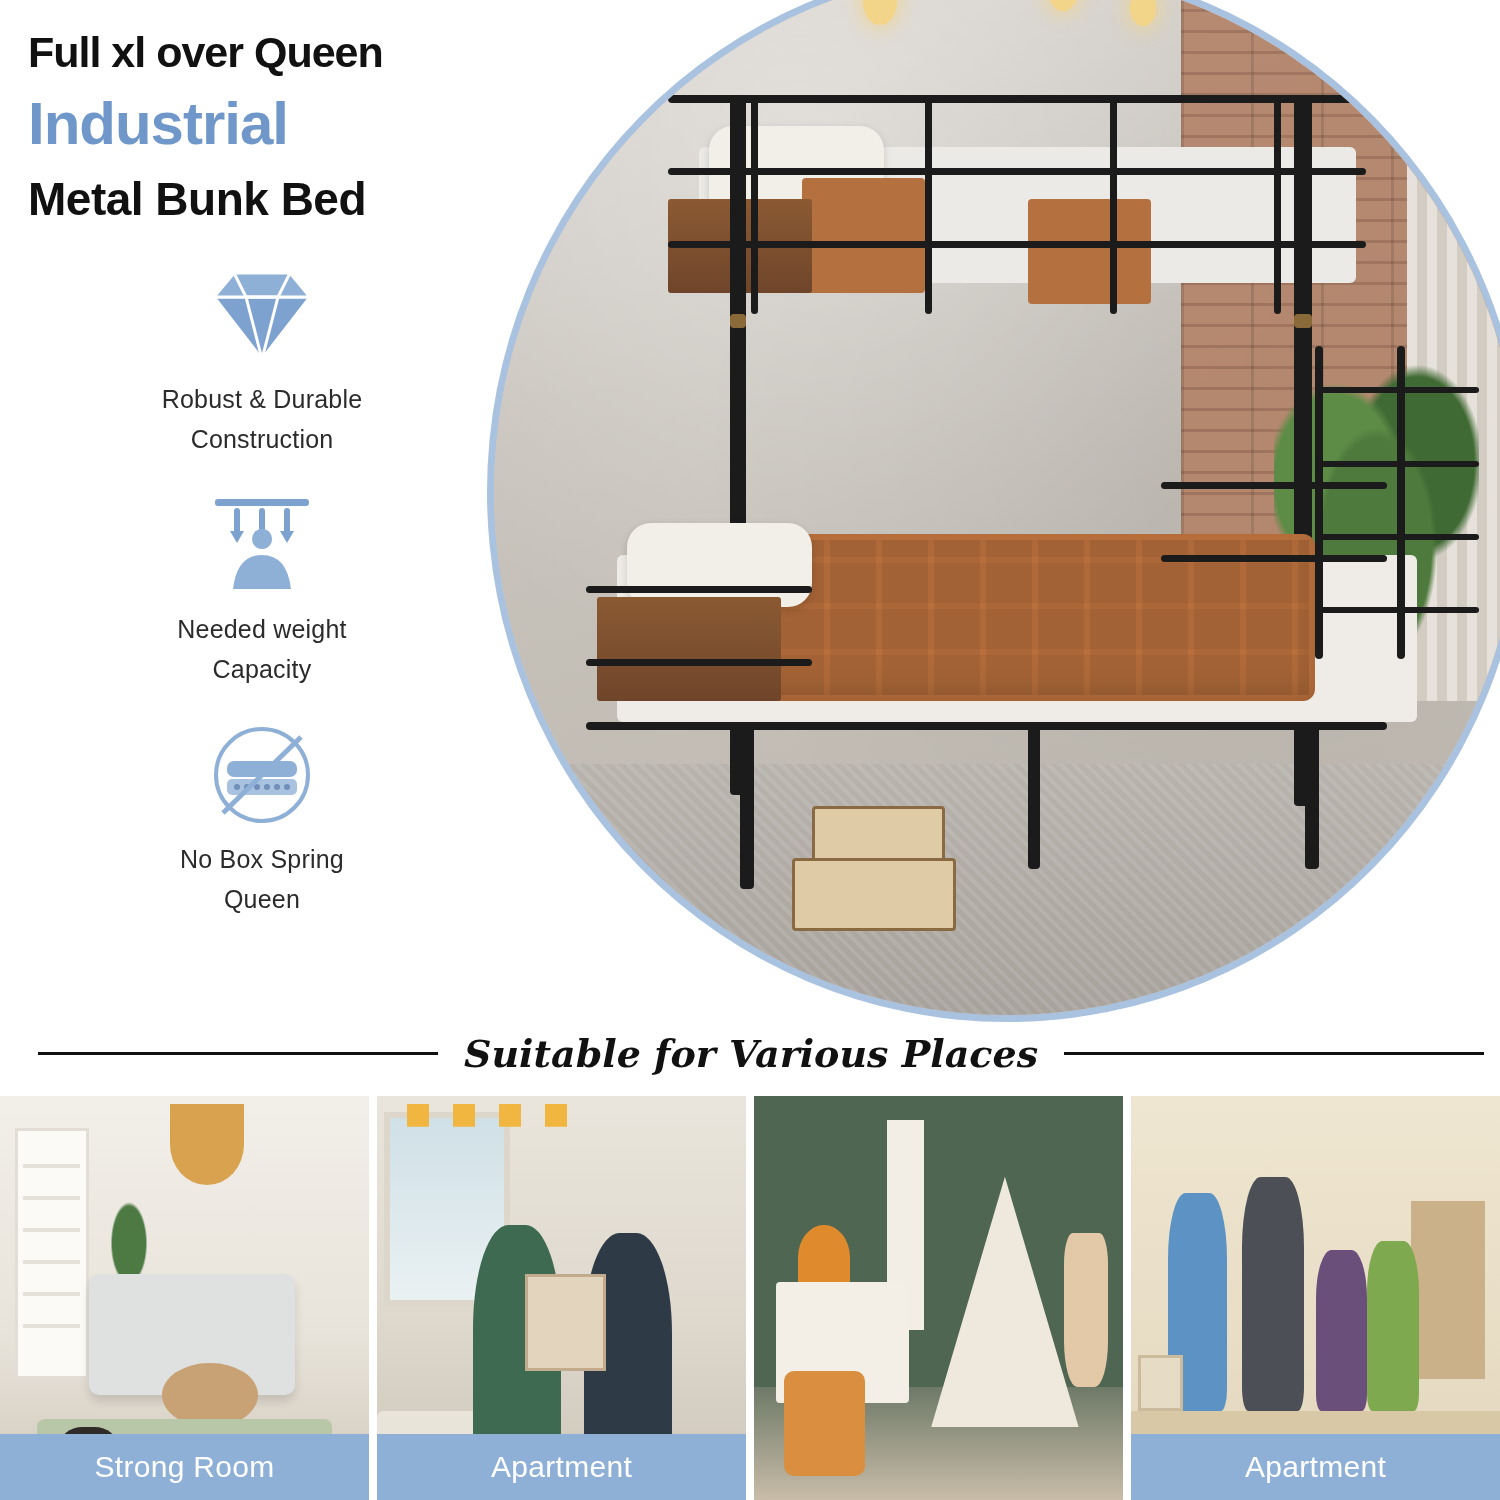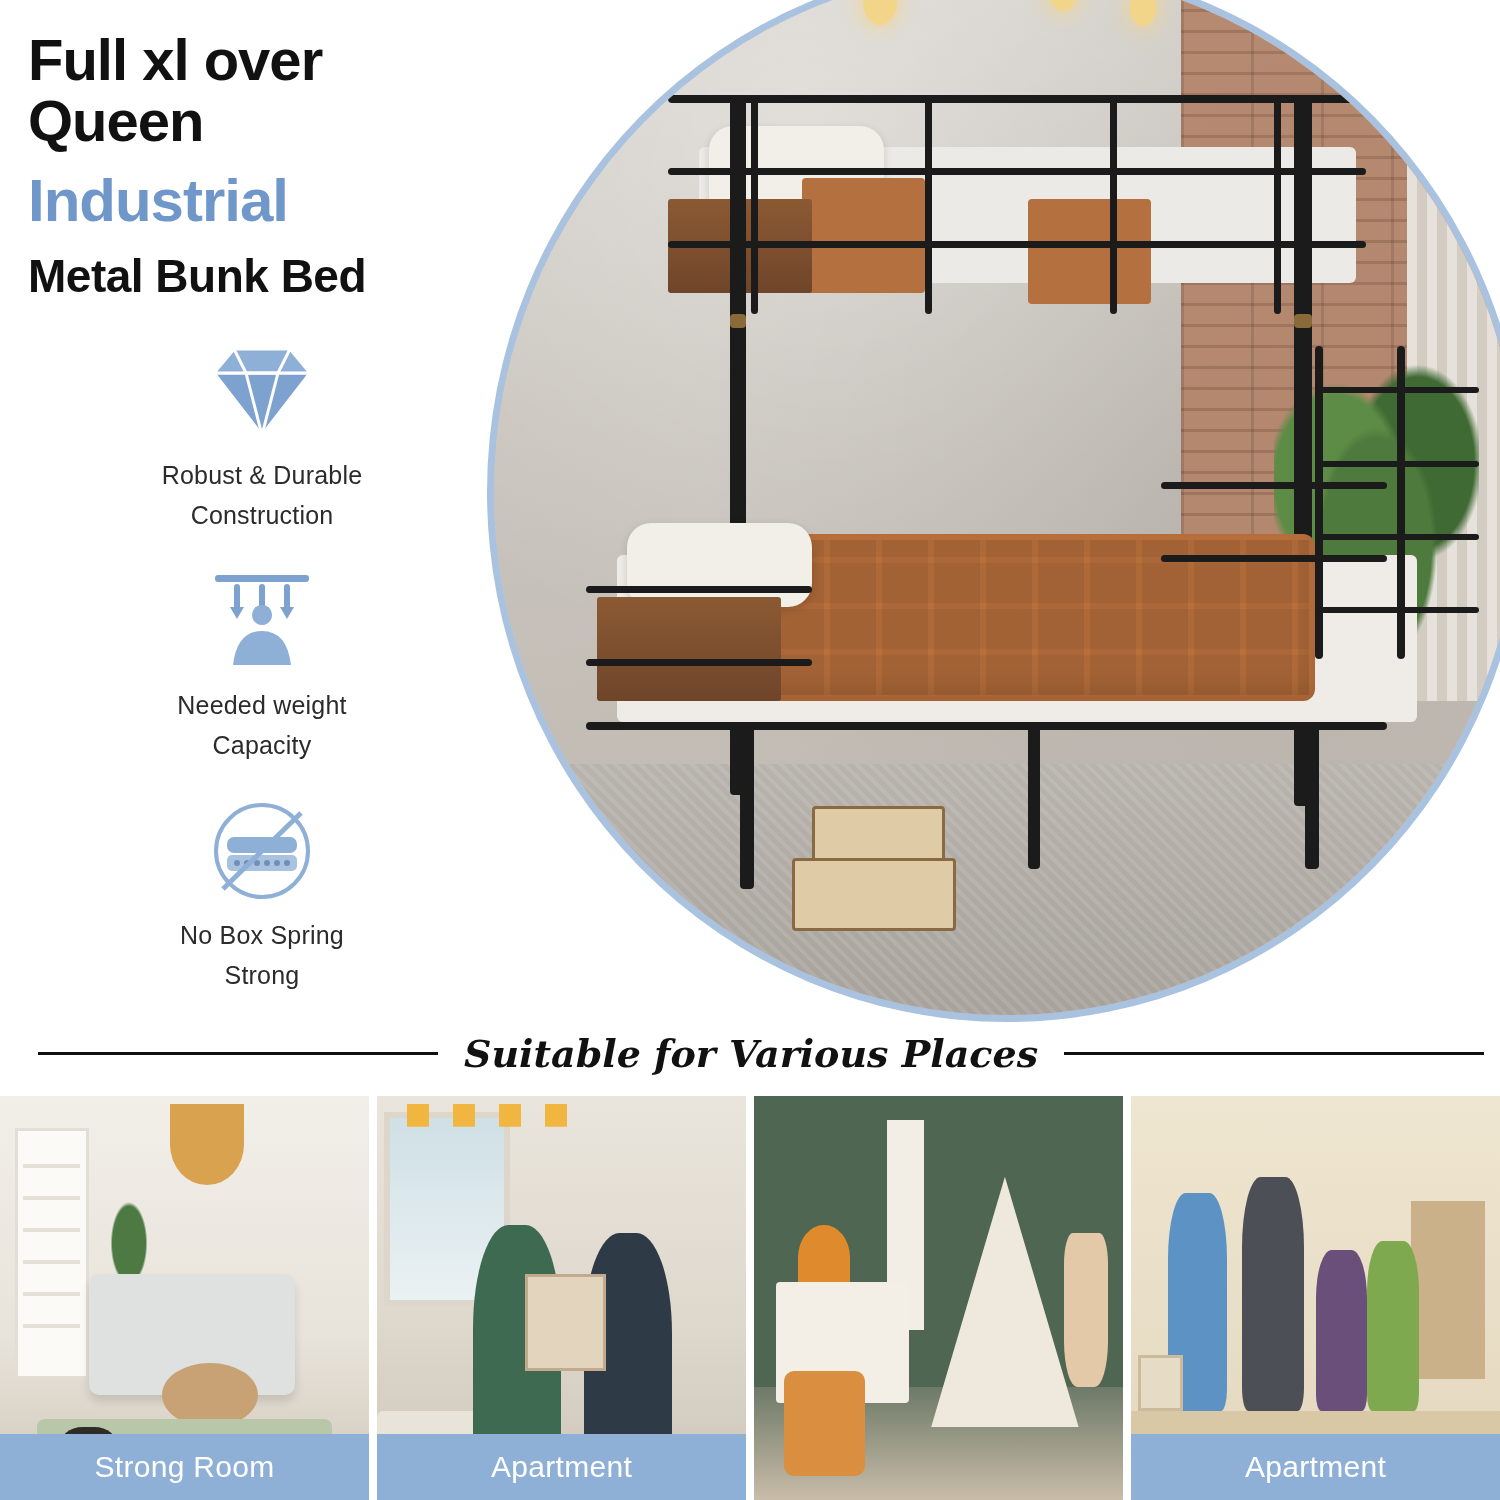--- a/index.html
+++ b/index.html
@@ -10,21 +10,21 @@
     overflow: hidden;
   }
   .page { position: relative; width: 1500px; height: 1500px; background:#fff; }
 
   
   .left-panel {
     position: absolute; left: 0; top: 0; width: 520px; height: 1070px;
     padding: 30px 24px 0 28px;
   }
   .title-main {
-    font-size: 58px; font-weight: bold; color: #111; letter-spacing: -1px;
+    font-size: 43px; font-weight: bold; color: #111; letter-spacing: -1px;
     line-height: 1.05;
   }
   .title-accent {
     font-size: 60px; font-weight: bold; color: #6f97c9; letter-spacing: -1px;
     line-height: 1.15; margin-top: 14px;
   }
   .title-sub {
     font-size: 46px; font-weight: bold; color: #111; letter-spacing: -0.5px;
     line-height: 1.1; margin-top: 16px;
   }
@@ -253,21 +253,21 @@
               <circle cx="60" cy="64" r="3"></circle>
                 <circle cx="70" cy="64" r="3"></circle>
               <circle cx="80" cy="64" r="3"></circle>
                 <circle cx="90" cy="64" r="3"></circle>
             </g>
             <line x1="26" y1="90" x2="104" y2="14" stroke="#8fb0d6" stroke-width="5"></line>
           </svg>
         </div>
         <div class="feature-label">
           <span>No Box Spring</span><br>
-          <span>Strong</span>
+          <span>Queen</span>
         </div>
       </div>
 
     </div>
   </div>
 
   <div class="hero">
     <div class="hero-inner">
       <div class="wall"></div>
       <div class="brick"></div>

